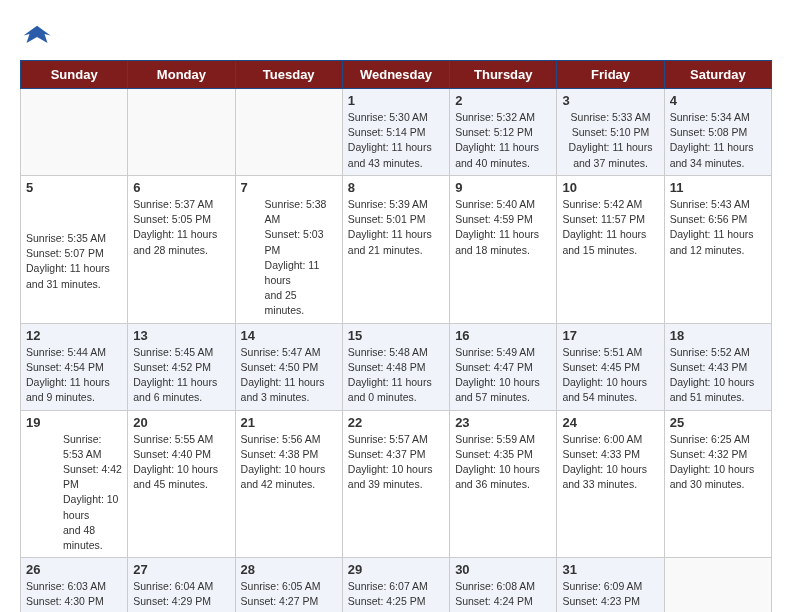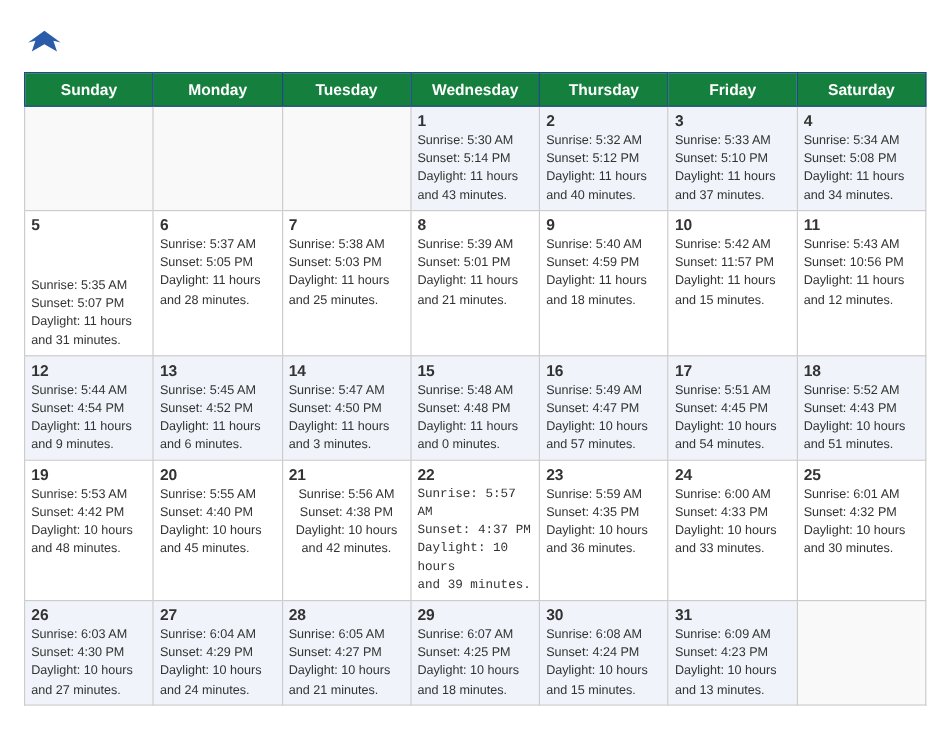--- a/index.html
+++ b/index.html
@@ -45,21 +45,21 @@
     .subtitle {
       font-size: 15px;
       color: #555;
     }
     .calendar {
       width: 100%;
       border-collapse: collapse;
       border: 1px solid #ccc;
     }
     .calendar th {
-      background-color: #15803d;
+      background-color: #7f1d1d;
       color: #fff;
       text-align: center;
       padding: 6px 4px;
       font-size: 13px;
       border: 1px solid #1e4a8a;
     }
     .calendar td {
       vertical-align: top;
       border: 1px solid #ccc;
       padding: 4px 5px;
@@ -136,21 +136,21 @@
         </td>
         <td>
           <span class="day-number">2</span>
           <div class="day-info" style="white-space: pre-line;">Sunrise: 5:32 AM
 Sunset: 5:12 PM
 Daylight: 11 hours
 and 40 minutes.</div>
         </td>
         <td>
           <span class="day-number">3</span>
-          <div class="day-info" style="white-space: pre-line;">Sunrise: 5:33 AM
+          <div class="day-info" style="white-space: pre-line; text-align: center;">Sunrise: 5:33 AM
 Sunset: 5:10 PM
 Daylight: 11 hours
 and 37 minutes.</div>
         </td>
         <td>
           <span class="day-number">4</span>
           <div class="day-info" style="white-space: pre-line;">Sunrise: 5:34 AM
 Sunset: 5:08 PM
 Daylight: 11 hours
 and 34 minutes.</div>
@@ -166,21 +166,21 @@
         </td>
         <td>
           <span class="day-number">6</span>
           <div class="day-info" style="white-space: pre-line;">Sunrise: 5:37 AM
 Sunset: 5:05 PM
 Daylight: 11 hours
 and 28 minutes.</div>
         </td>
         <td>
           <span class="day-number">7</span>
-          <div class="day-info" style="white-space: pre-line;">Sunrise: 5:38 AM
+          <div class="day-info" style="white-space: pre-line; margin-left: 24px;">Sunrise: 5:38 AM
 Sunset: 5:03 PM
 Daylight: 11 hours
 and 25 minutes.</div>
         </td>
         <td>
           <span class="day-number">8</span>
           <div class="day-info" style="white-space: pre-line;">Sunrise: 5:39 AM
 Sunset: 5:01 PM
 Daylight: 11 hours
 and 21 minutes.</div>
@@ -195,21 +195,21 @@
         <td>
           <span class="day-number">10</span>
           <div class="day-info" style="white-space: pre-line;">Sunrise: 5:42 AM
 Sunset: 11:57 PM
 Daylight: 11 hours
 and 15 minutes.</div>
         </td>
         <td>
           <span class="day-number">11</span>
           <div class="day-info" style="white-space: pre-line;">Sunrise: 5:43 AM
-Sunset: 10:56 PM
+Sunset: 6:56 PM
 Daylight: 11 hours
 and 12 minutes.</div>
         </td>
       </tr>
       <tr class="row-shade">
         <td>
           <span class="day-number">12</span>
           <div class="day-info" style="white-space: pre-line;">Sunrise: 5:44 AM
 Sunset: 4:54 PM
 Daylight: 11 hours
@@ -254,63 +254,63 @@
           <span class="day-number">18</span>
           <div class="day-info" style="white-space: pre-line;">Sunrise: 5:52 AM
 Sunset: 4:43 PM
 Daylight: 10 hours
 and 51 minutes.</div>
         </td>
       </tr>
       <tr>
         <td>
           <span class="day-number">19</span>
-          <div class="day-info" style="white-space: pre-line;">Sunrise: 5:53 AM
+          <div class="day-info" style="white-space: pre-line; margin-left: 37px;">Sunrise: 5:53 AM
 Sunset: 4:42 PM
 Daylight: 10 hours
 and 48 minutes.</div>
         </td>
         <td>
           <span class="day-number">20</span>
           <div class="day-info" style="white-space: pre-line;">Sunrise: 5:55 AM
 Sunset: 4:40 PM
 Daylight: 10 hours
 and 45 minutes.</div>
         </td>
         <td>
           <span class="day-number">21</span>
-          <div class="day-info" style="white-space: pre-line; text-align: center;">Sunrise: 5:56 AM
+          <div class="day-info" style="white-space: pre-line;">Sunrise: 5:56 AM
 Sunset: 4:38 PM
 Daylight: 10 hours
 and 42 minutes.</div>
         </td>
         <td>
           <span class="day-number">22</span>
-          <div class="day-info" style="white-space: pre-line; font-family: Liberation Mono, monospace;">Sunrise: 5:57 AM
+          <div class="day-info" style="white-space: pre-line;">Sunrise: 5:57 AM
 Sunset: 4:37 PM
 Daylight: 10 hours
 and 39 minutes.</div>
         </td>
         <td>
           <span class="day-number">23</span>
           <div class="day-info" style="white-space: pre-line;">Sunrise: 5:59 AM
 Sunset: 4:35 PM
 Daylight: 10 hours
 and 36 minutes.</div>
         </td>
         <td>
           <span class="day-number">24</span>
           <div class="day-info" style="white-space: pre-line;">Sunrise: 6:00 AM
 Sunset: 4:33 PM
 Daylight: 10 hours
 and 33 minutes.</div>
         </td>
         <td>
           <span class="day-number">25</span>
-          <div class="day-info" style="white-space: pre-line;">Sunrise: 6:01 AM
+          <div class="day-info" style="white-space: pre-line;">Sunrise: 6:25 AM
 Sunset: 4:32 PM
 Daylight: 10 hours
 and 30 minutes.</div>
         </td>
       </tr>
       <tr class="row-shade">
         <td>
           <span class="day-number">26</span>
           <div class="day-info" style="white-space: pre-line;">Sunrise: 6:03 AM
 Sunset: 4:30 PM

